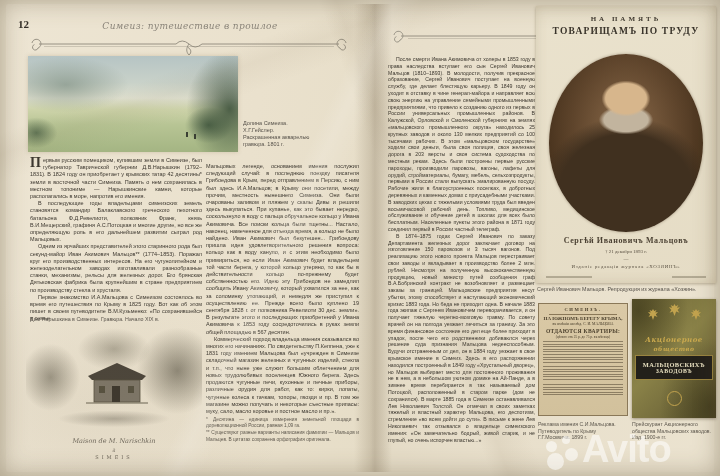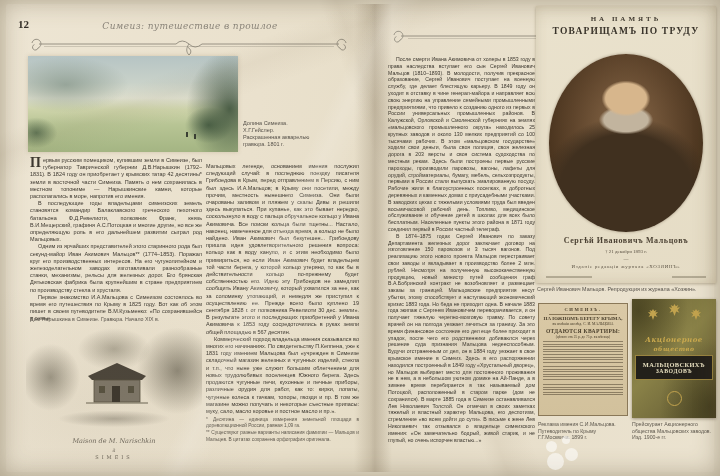--- a/index.html
+++ b/index.html
@@ -260,15 +260,16 @@
 
   <div class="gutter"></div>
   <div class="crumple"></div>
   <div class="vignette"></div>
 
   <div class="watermark">
     <div class="wm-circle" style="left:546px;top:441px;width:11px;height:11px;"></div>
     <div class="wm-circle" style="left:562px;top:436px;width:8px;height:8px;"></div>
     <div class="wm-circle" style="left:547px;top:453px;width:17px;height:17px;"></div>
     <div class="wm-circle" style="left:565px;top:448px;width:13px;height:13px;"></div>
+    <div class="wm-text">Avito</div>
   </div>
 
 </div>
 
 </body></html>

